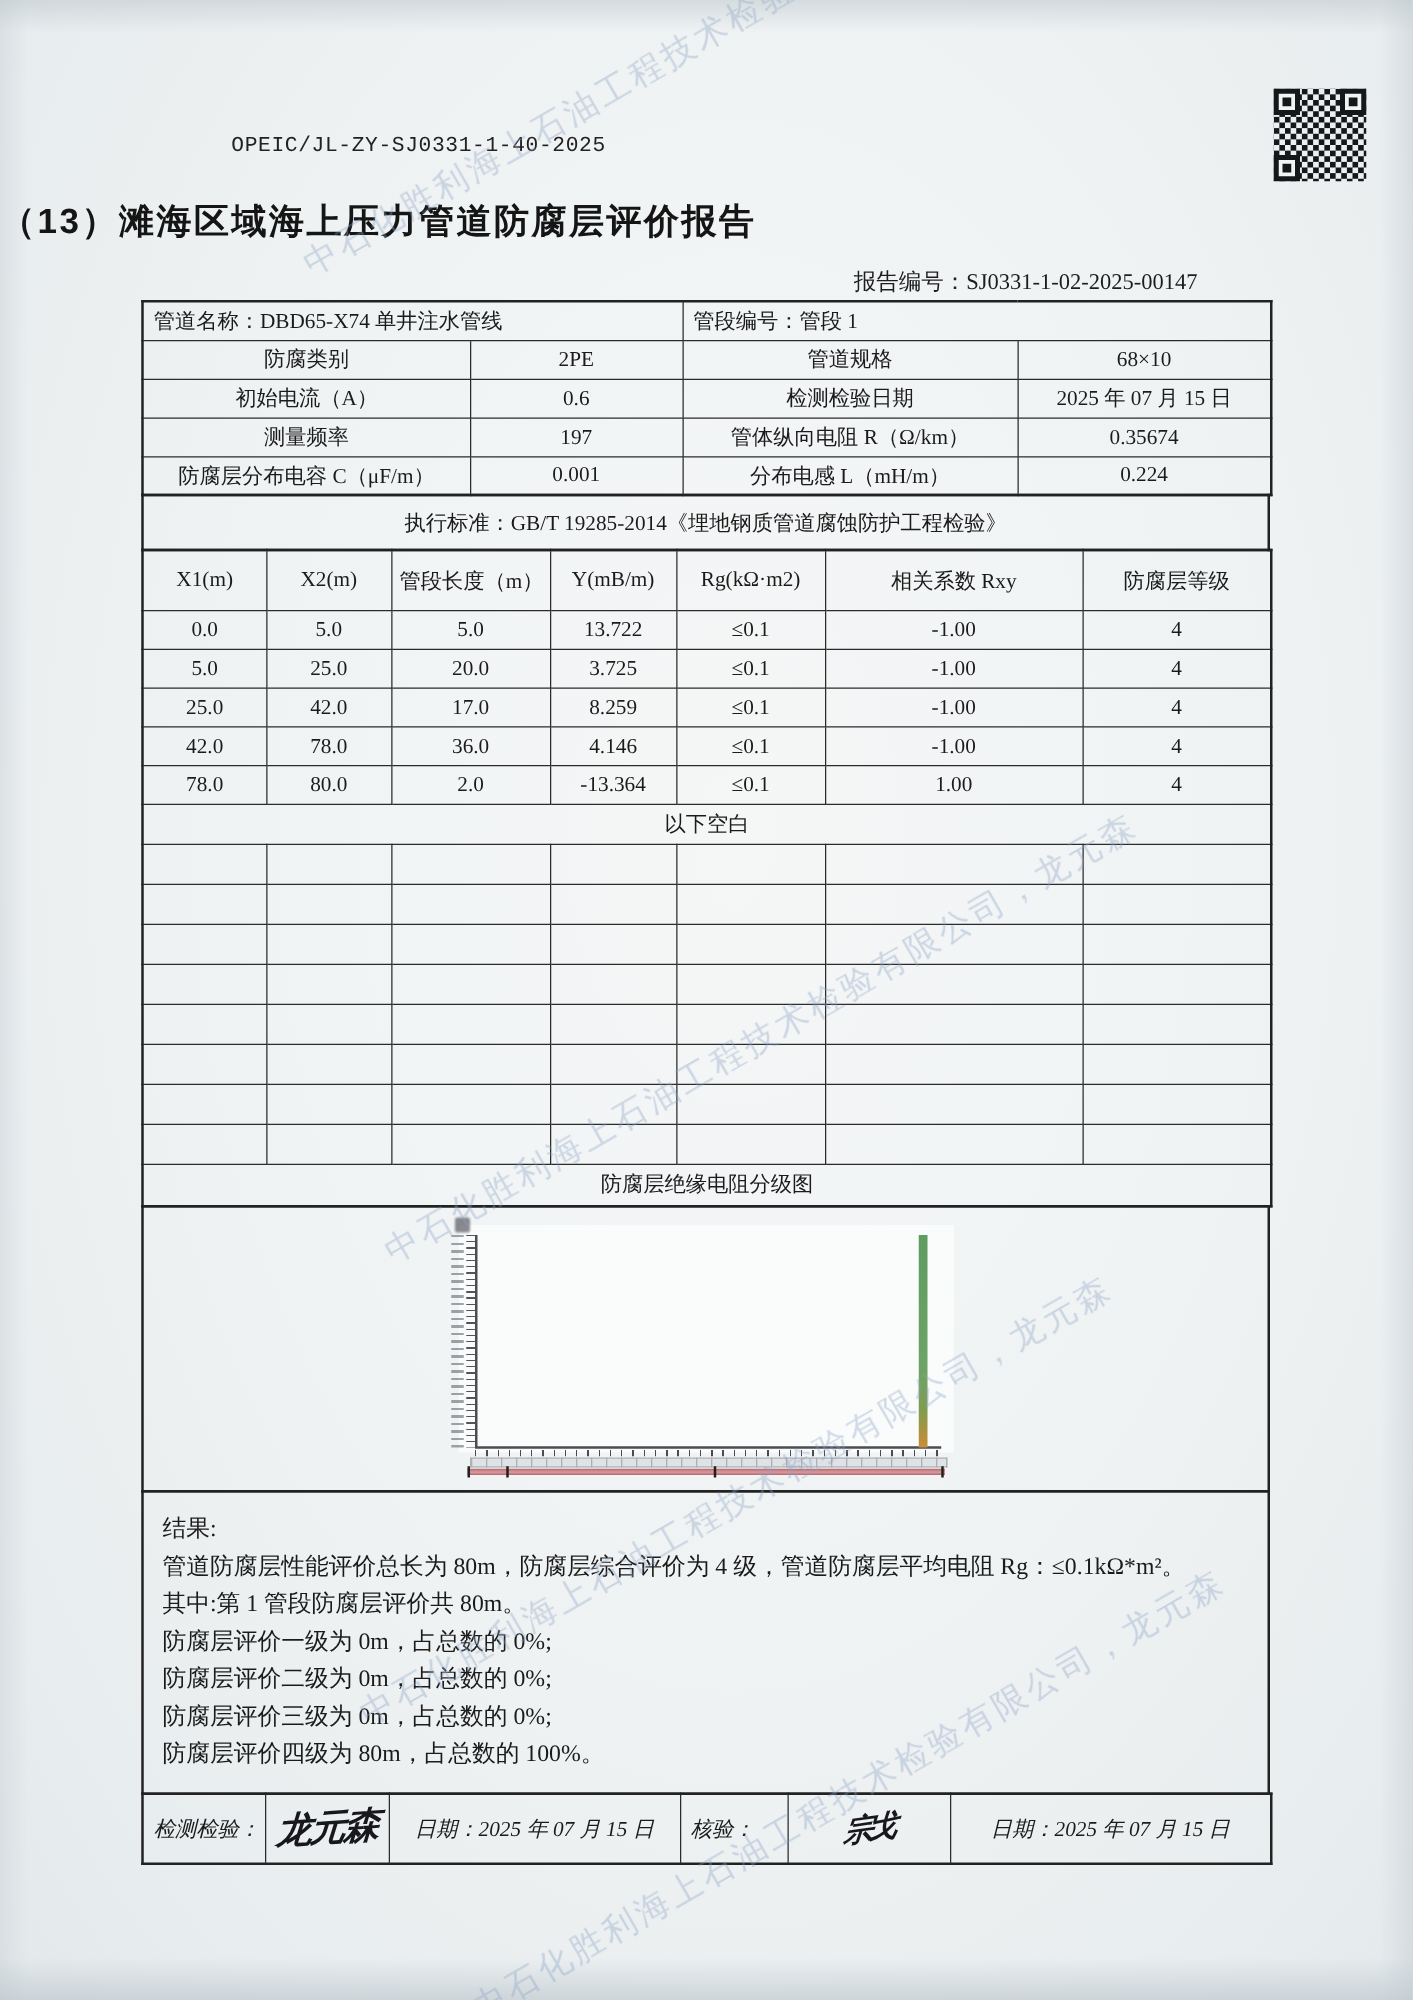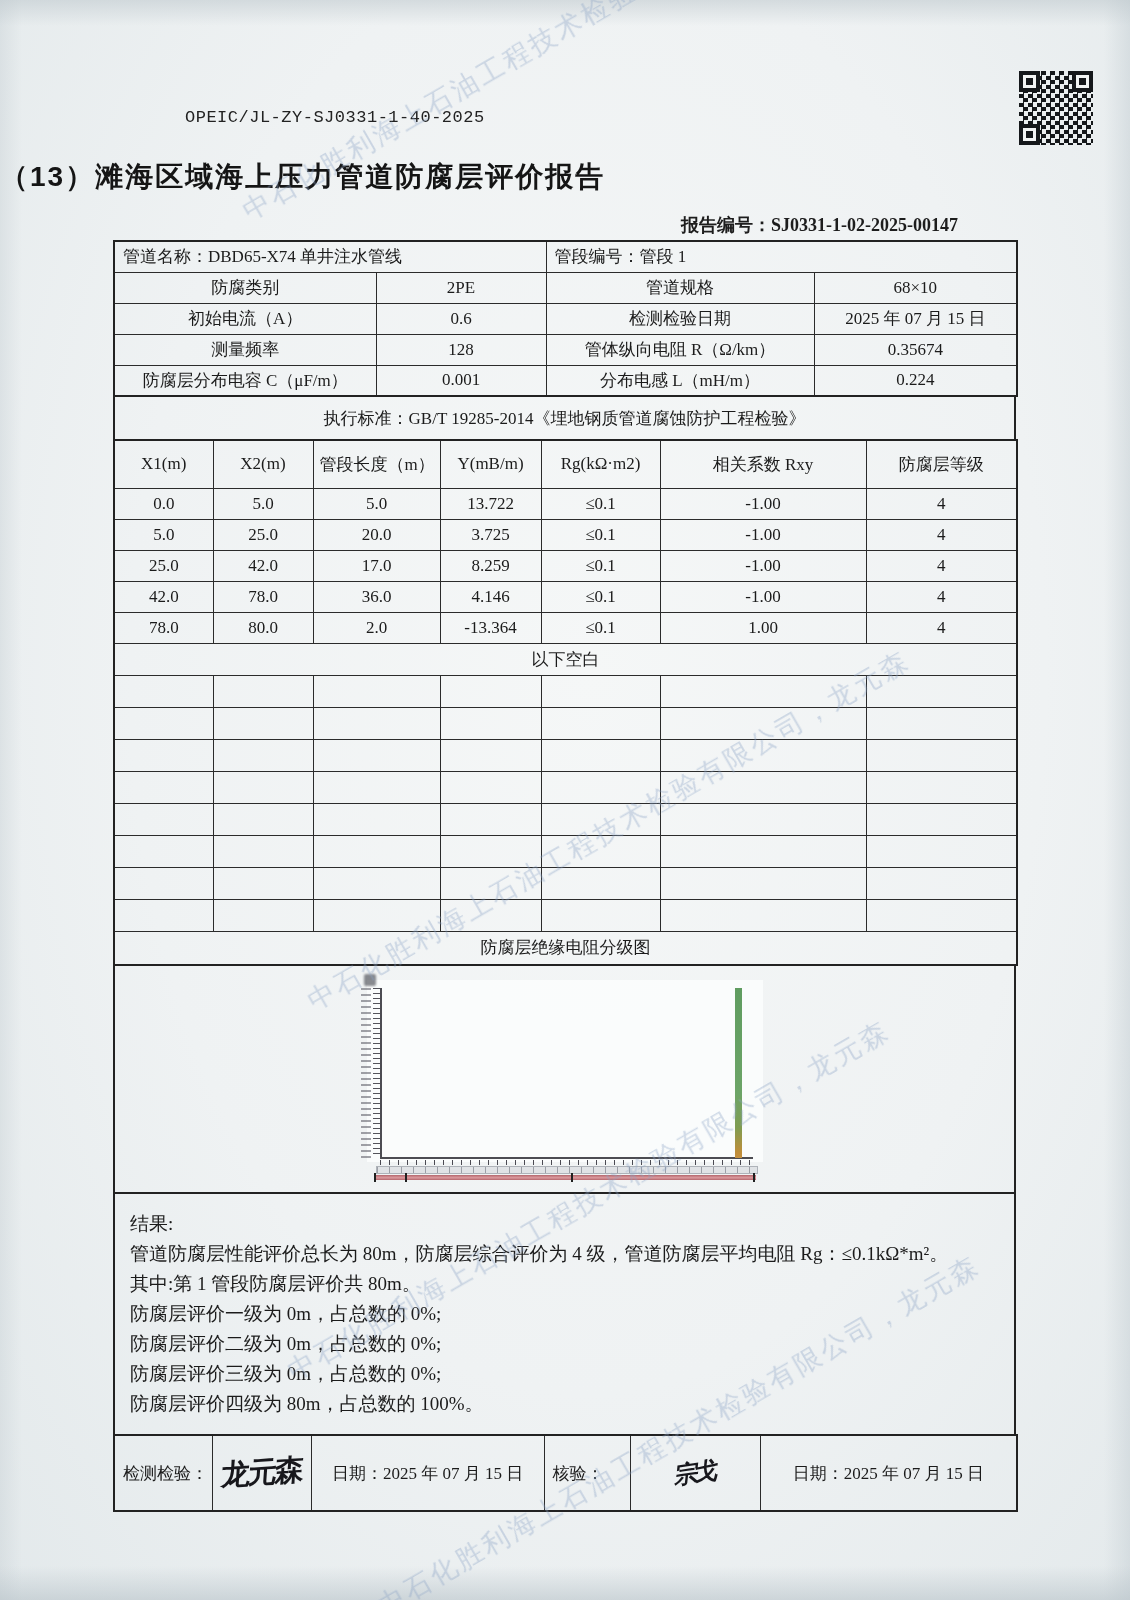--- a/index.html
+++ b/index.html
@@ -54,21 +54,21 @@
   .qr .f-tr{right:0;top:0}
   .qr .f-bl{left:0;bottom:0}
   .title{
     position:absolute;left:0;top:158px;width:1130px;
     text-align:left;
     font-family:"Liberation Sans","DejaVu Sans",sans-serif;
     font-weight:700;font-size:28px;letter-spacing:2px;color:#151515;
   }
   .report-no{
     position:absolute;top:213px;right:172px;
-    font-size:18px;font-weight:700;color:#1d1d1d;
+    font-size:18px;font-weight:400;color:#1d1d1d;
   }
   .sheet{
     position:absolute;left:113px;top:240px;width:903px;z-index:2;
   }
   table{
     border-collapse:collapse;table-layout:fixed;width:903px;
     margin:0 0 -2px 0;
   }
   td{
     border:1.6px solid #2b2b2b;
@@ -81,21 +81,21 @@
   .t-info tr{height:31px;}
   .t-info td.lft{text-align:left;padding-left:8px;}
   .t-std tr{height:44px;margin-left:12px;}
   .t-main tr.hdr{height:48px;}
   .t-main tr.dr{height:31px;padding-left:44px;}
   .t-main tr.blank{height:32px;}
   .t-main tr.er{height:32px;}
   .t-main tr.ct{height:34px;}
   .chart-row td{height:226px;padding:0;}
   .res-row td{height:210px;padding:15px;}
-  .t-sig tr{height:76px;}
+  .t-sig tr{height:56px;font-style:italic;}
   .chart-cell{position:relative;width:100%;height:226px;}
   .chart-cell > div{position:absolute;}
   .plot-bg{left:252px;top:14px;width:396px;height:182px;background:rgba(252,253,253,.85);}
   .y-axis{left:265px;top:22px;width:2px;height:170px;background:#4c4c52;}
   .y-ticks{left:258px;top:22px;width:7px;height:170px;
     background:repeating-linear-gradient(to bottom,#53535a 0 1px,transparent 1px 5px);}
   .y-labels{left:246px;top:22px;width:10px;height:170px;opacity:.55;filter:blur(.4px);
     background:repeating-linear-gradient(to bottom,#5a5a64 0 2px,transparent 2px 6px);}
   .y-title{left:249px;top:8px;width:12px;height:12px;background:rgba(60,62,70,.6);filter:blur(1px);border-radius:2px;}
   .x-axis{left:265px;top:191px;width:373px;height:2px;background:#4c4c52;}
@@ -166,21 +166,21 @@
         <td>68×10</td>
       </tr>
       <tr>
         <td>初始电流（A）</td>
         <td>0.6</td>
         <td>检测检验日期</td>
         <td>2025 年 07 月 15 日</td>
       </tr>
       <tr>
         <td>测量频率</td>
-        <td>128</td>
+        <td>197</td>
         <td>管体纵向电阻 R（Ω/km）</td>
         <td>0.35674</td>
       </tr>
       <tr>
         <td>防腐层分布电容 C（μF/m）</td>
         <td>0.001</td>
         <td>分布电感 L（mH/m）</td>
         <td>0.224</td>
       </tr>
     </tbody>

